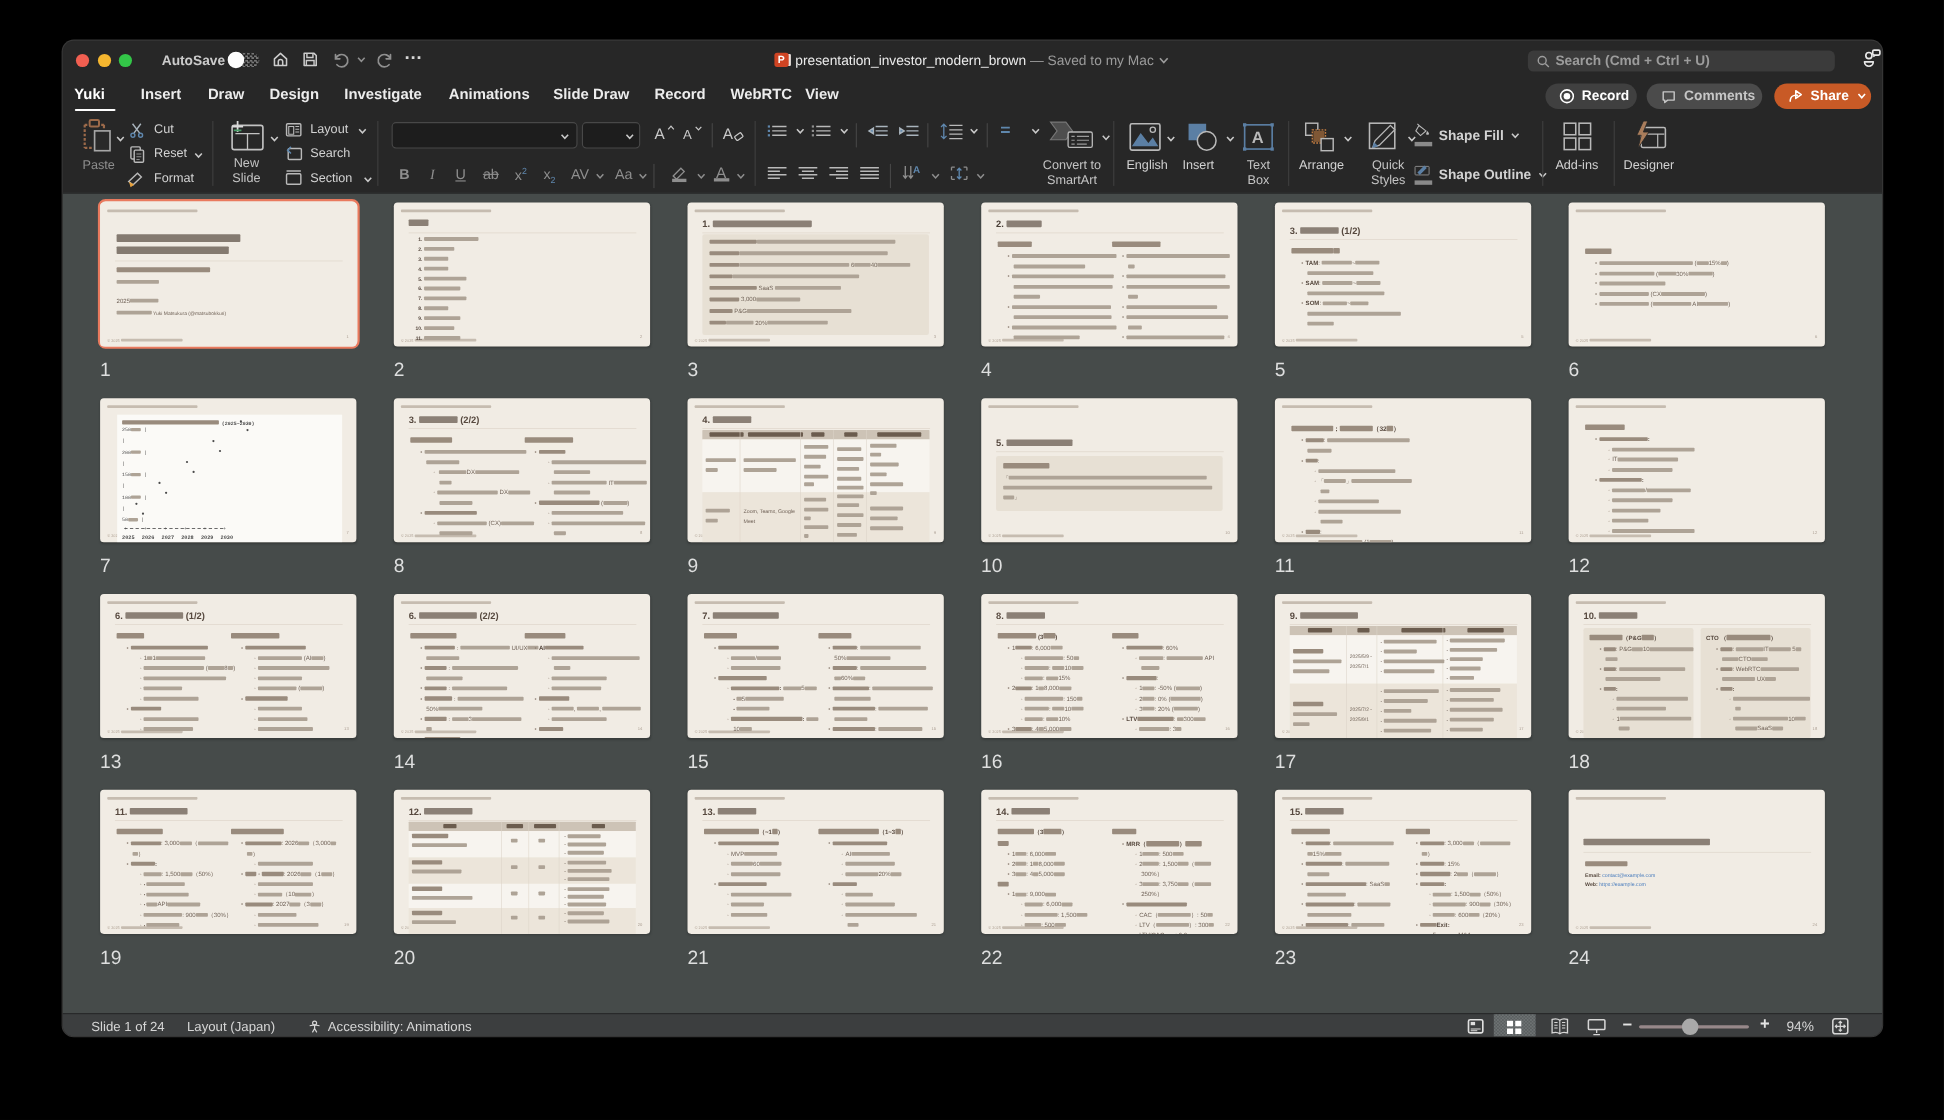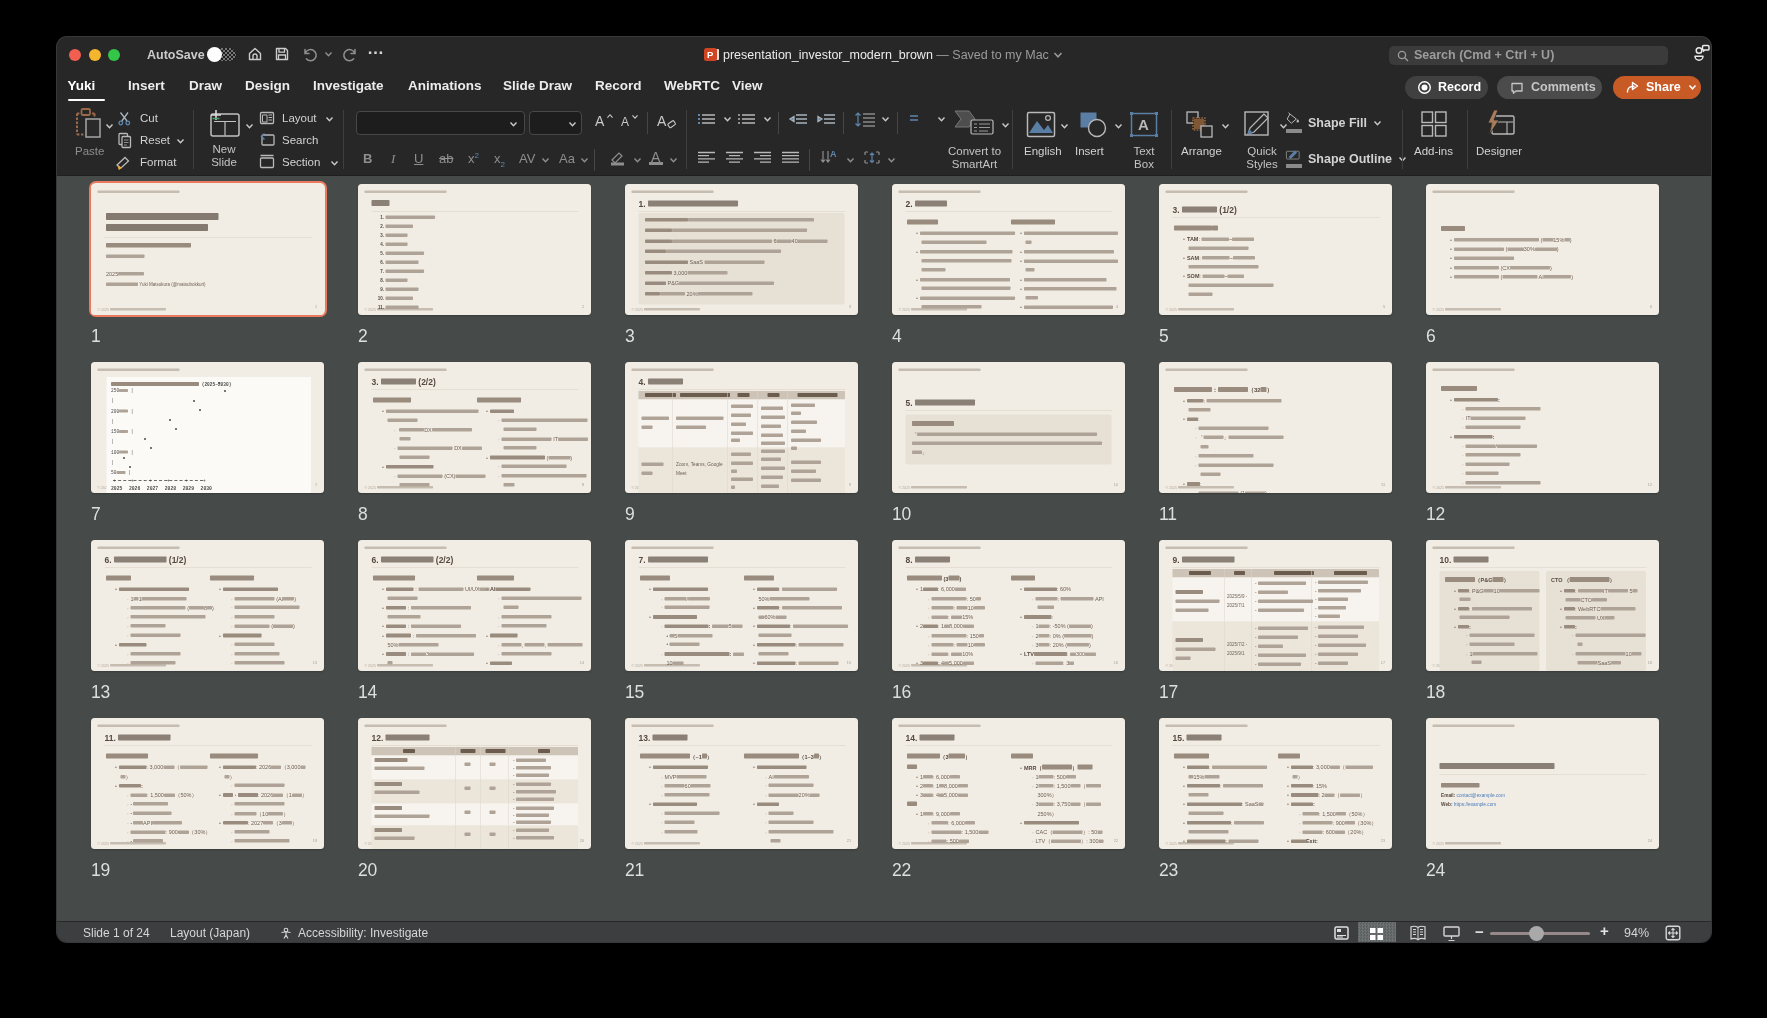--- a/index.html
+++ b/index.html
@@ -1083,21 +1083,21 @@
       </div>
       <div class="num" style="left:1368.9px;top:684.0px">24</div>
     </div>
     <div id="sbar">
       <span style="left:26px">Slide 1 of 24</span>
       <span style="left:113px">Layout (Japan)</span>
       <svg class="abs" style="left:222px;top:4px" width="14" height="14" viewBox="0 0 14 14">
         <circle cx="7" cy="4" r="1.8" fill="none" stroke="#d6d6d6" stroke-width="1.1"></circle>
         <path d="M2.5 6.5 7 5.8l4.5.7 M7 6v3l-2 3.5 M7 9l2 3.5" fill="none" stroke="#d6d6d6" stroke-width="1.1"></path>
       </svg>
-      <span style="left:241px">Accessibility: Investigate</span>
+      <span style="left:241px">Accessibility: Animations</span>
       <svg class="abs" style="left:1277px;top:4px" width="15" height="14" viewBox="0 0 15 14">
         <rect x="1" y="1" width="13" height="12" rx="1.5" fill="none" stroke="#e0e0e0" stroke-width="1.5"></rect>
         <rect x="3" y="3" width="4" height="3" fill="#e0e0e0"></rect>
         <path d="M3 9.5h9 M3 11h6" stroke="#e0e0e0" stroke-width="1"></path>
       </svg>
       <div class="abs" style="left:1301px;top:0;width:38px;height:22px;background:#5a5f60;background-image:repeating-conic-gradient(rgba(255,255,255,.12) 0 25%,transparent 0 50%);background-size:3px 3px"></div>
       <svg class="abs" style="left:1312px;top:4.5px" width="15" height="13" viewBox="0 0 15 13">
         <rect x="1" y="1" width="5.5" height="5" fill="#fff"></rect>
         <rect x="8.5" y="1" width="5.5" height="5" fill="#fff"></rect>
         <rect x="1" y="8" width="5.5" height="5" fill="#fff"></rect>

